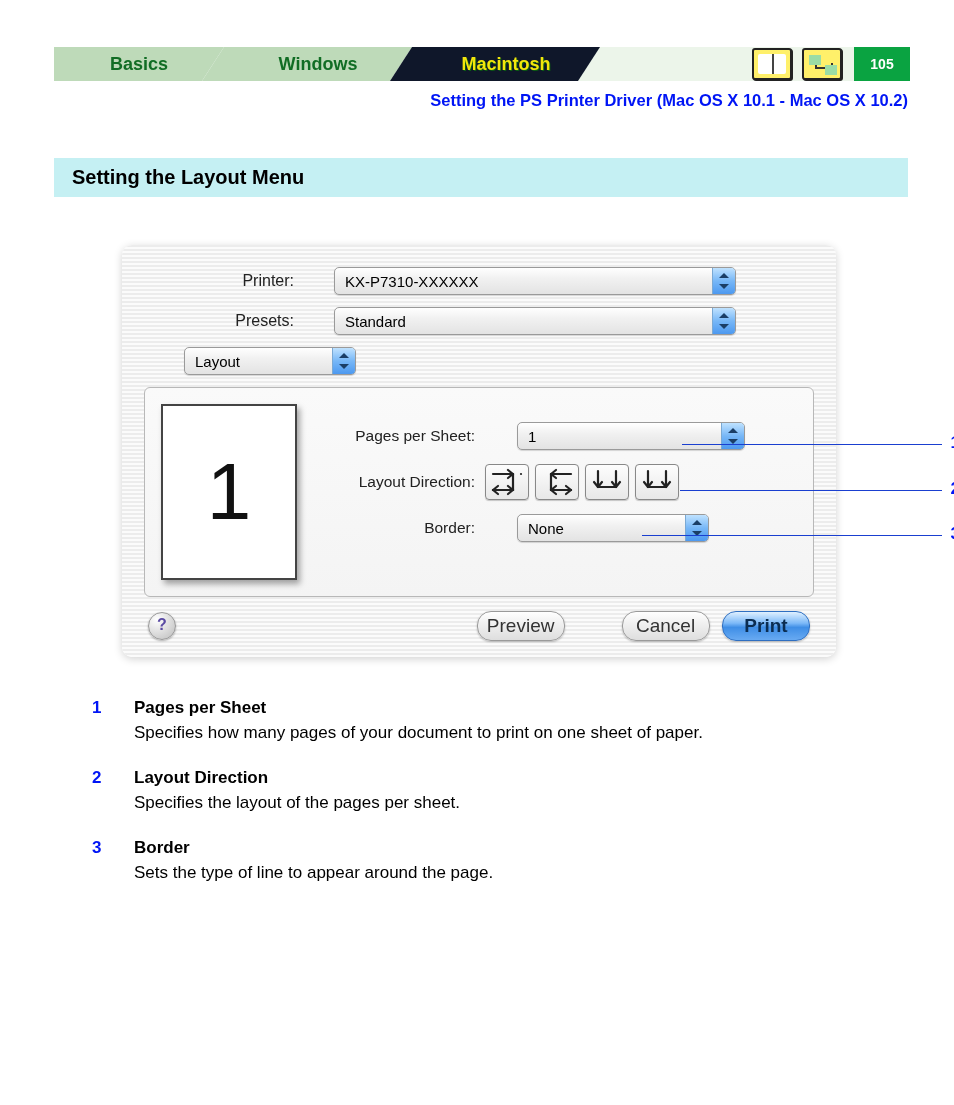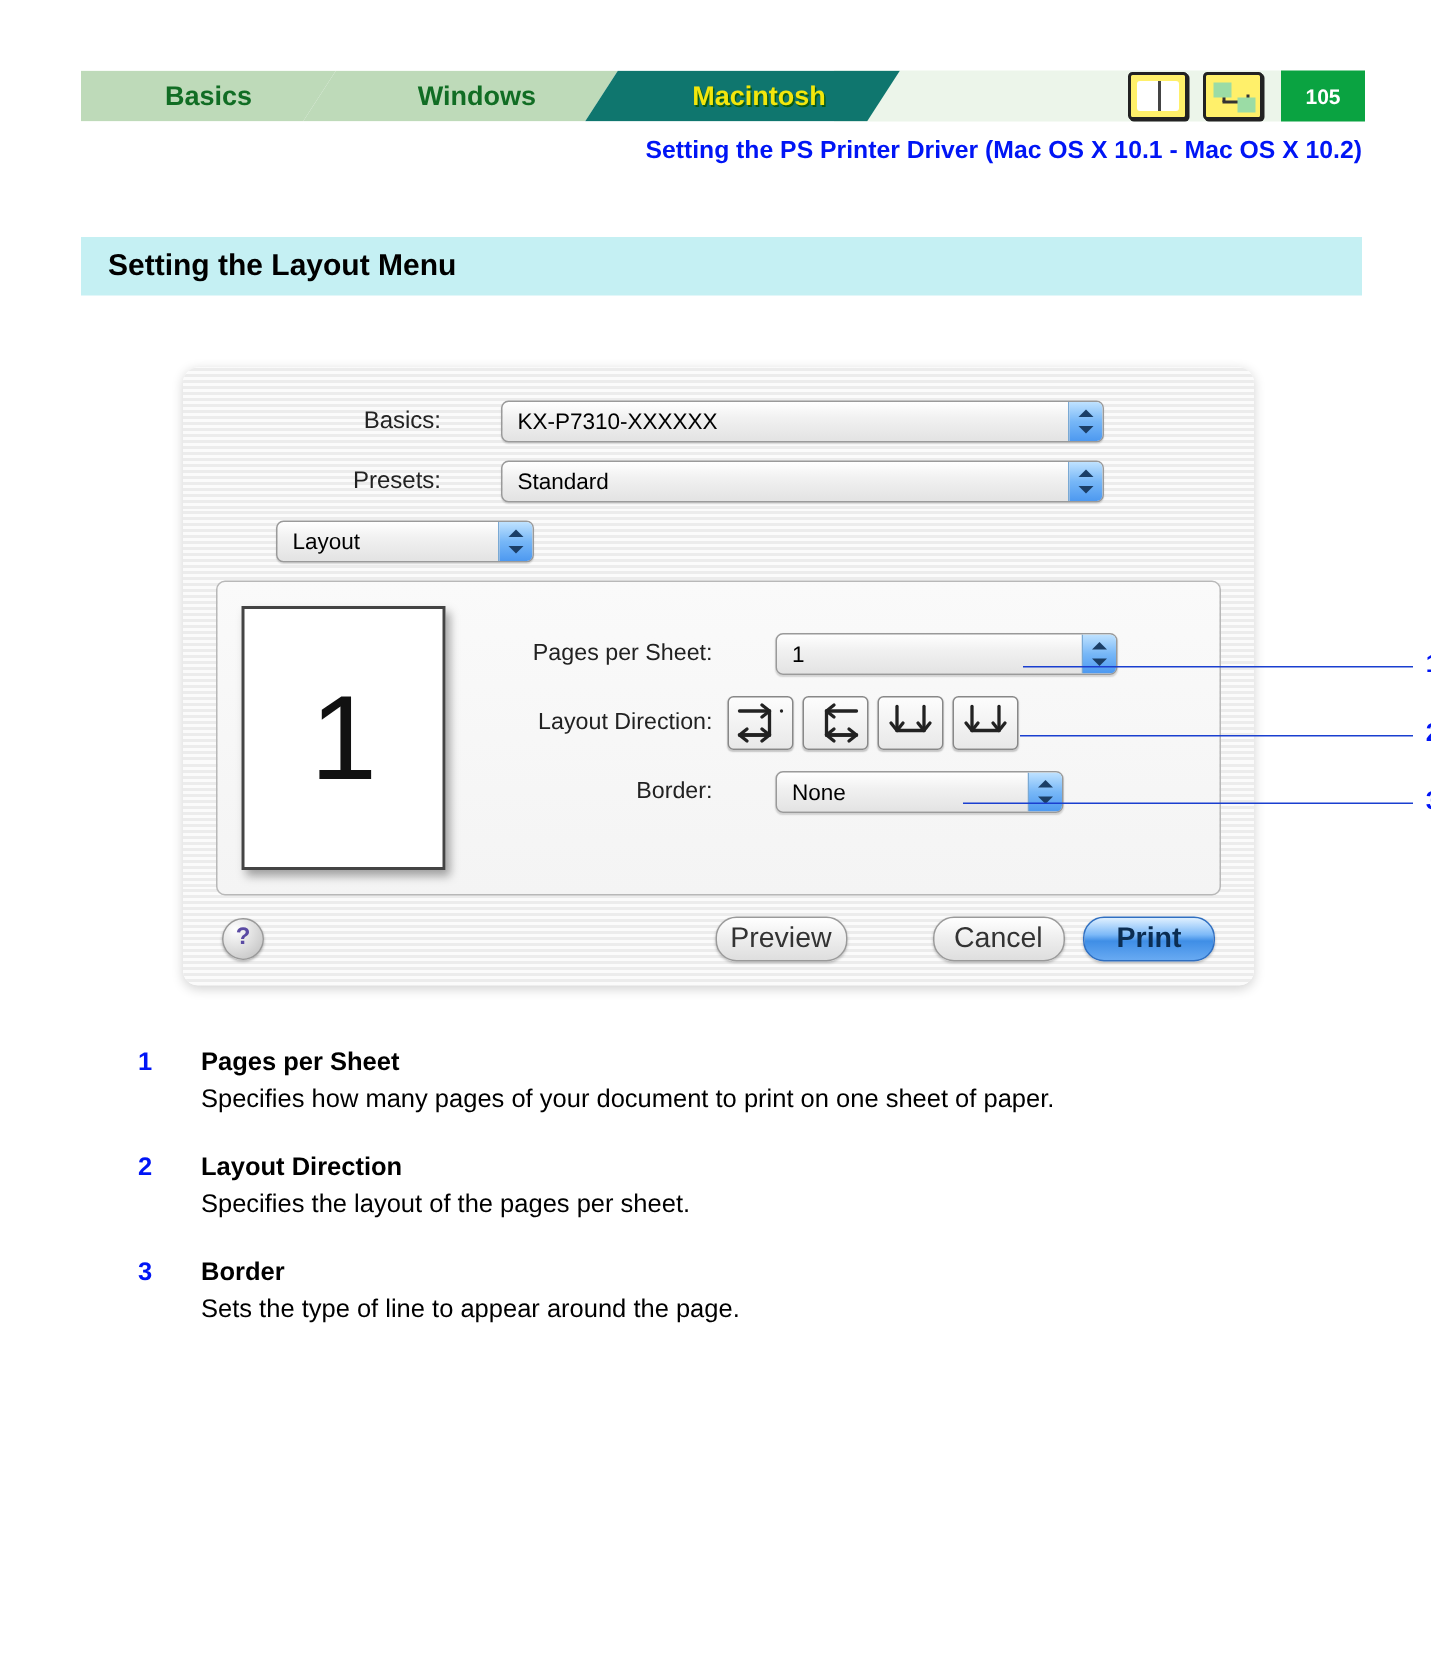--- a/index.html
+++ b/index.html
@@ -42,21 +42,21 @@
     background: #bedab9;
     color: #116d24;
     clip-path: polygon(22px 0, 100% 0, calc(100% - 22px) 100%, 0 100%);
     padding-left: 22px;
     margin-right: -22px;
     z-index: 2;
     box-sizing: border-box;
   }
   .tab-mac {
     width: 210px;
-    background: #0f766e;
+    background: #0f172a;
     color: #f3e60c;
     text-shadow: 1px 1px 0 #0b5a13;
     clip-path: polygon(22px 0, 100% 0, calc(100% - 22px) 100%, 0 100%);
     padding-left: 22px;
     margin-right: -22px;
     z-index: 3;
     box-sizing: border-box;
   }
   .tab-gap {
     flex: 1;
@@ -333,21 +333,21 @@
   </div>
 
   <div class="breadcrumb">Setting the PS Printer Driver (Mac OS X 10.1 - Mac OS X 10.2)</div>
 
   <div class="section-title-bar">Setting the Layout Menu</div>
 
   <div class="dialog-wrap">
     <div class="pinstripe">
 
       <div class="row">
-        <div class="lbl">Basics:</div>
+        <div class="lbl">Printer:</div>
         <div class="aqua-select">
           <span>KX-P7310-XXXXXX</span>
           <span class="aqua-arrows"></span>
         </div>
       </div>
 
       <div class="row">
         <div class="lbl">Presets:</div>
         <div class="aqua-select">
           <span>Standard</span>

